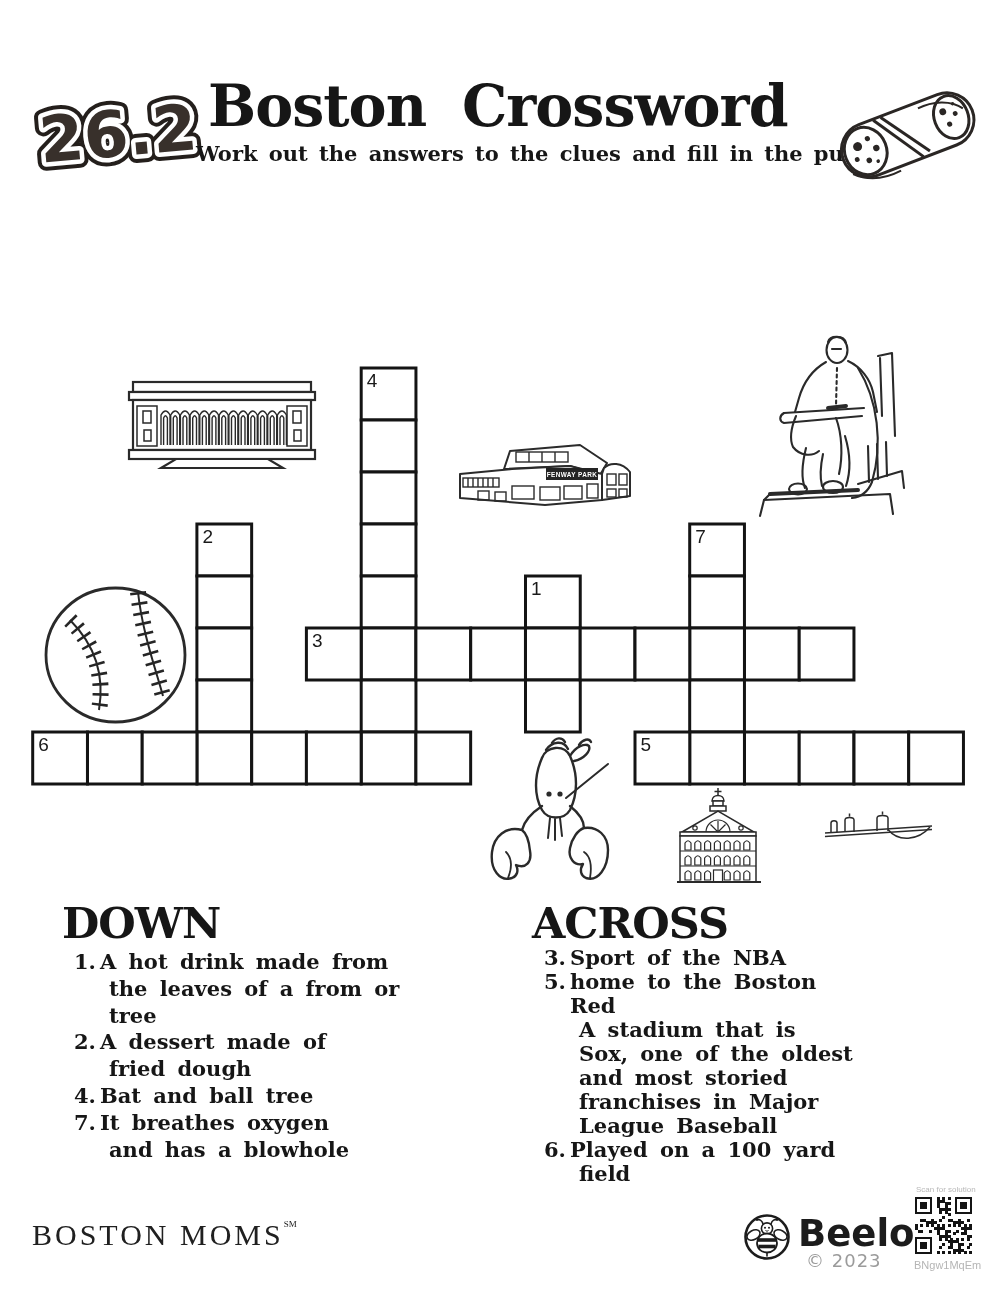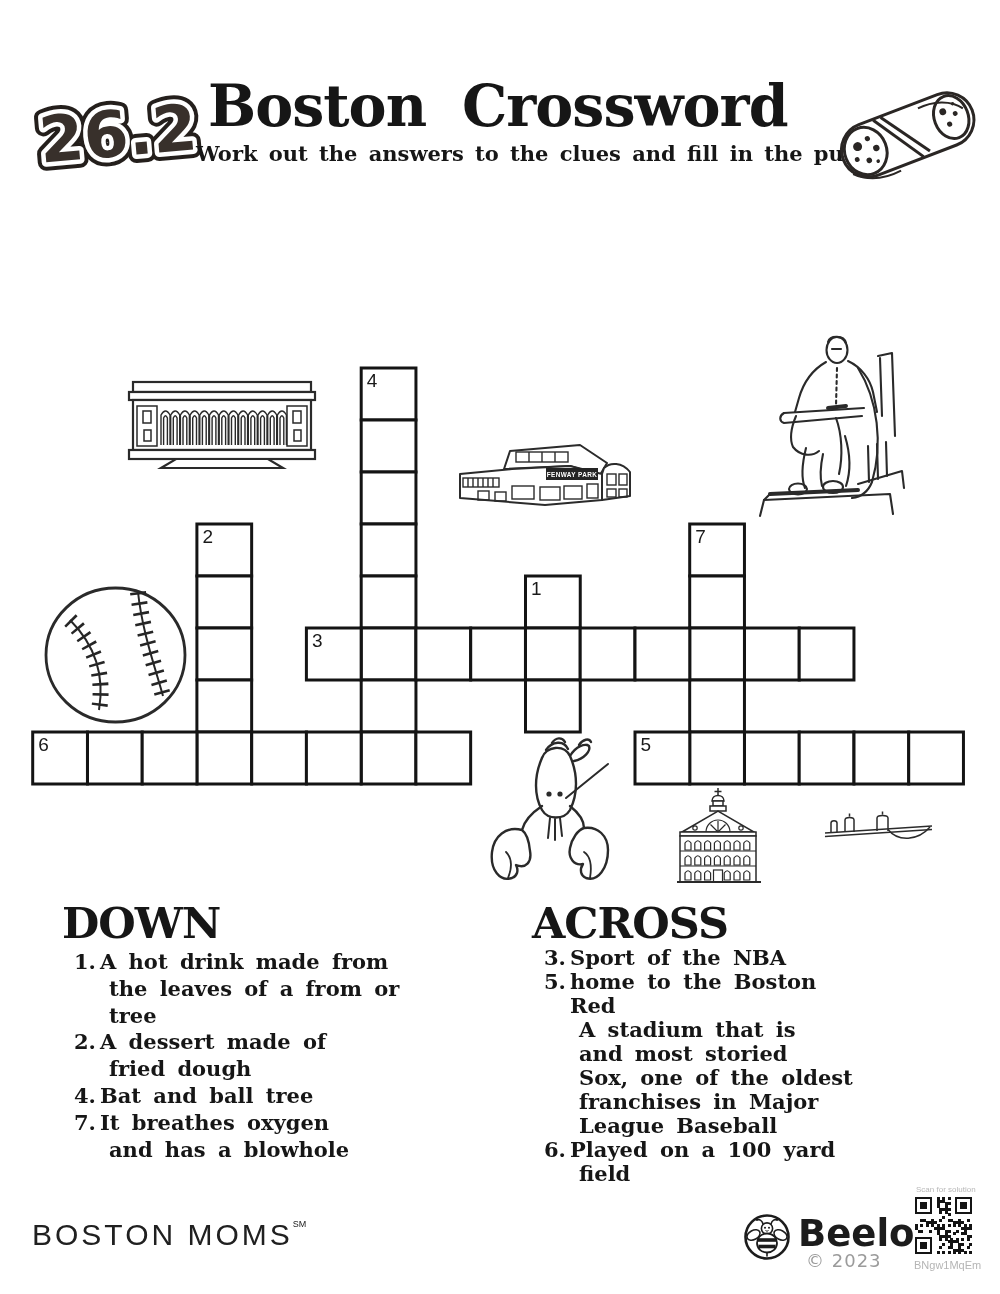--- a/index.html
+++ b/index.html
@@ -22,21 +22,21 @@
   ul.clues li{position:relative;padding-left:26px;margin:0;}
   .cnum{position:absolute;left:0;top:0;}
   .cline{display:block;}
   .cline ~ .cline{padding-left:9px;}
   #down-list{left:74px;top:949px;width:330px;font-size:21px;line-height:26.8px;word-spacing:5px;}
   #across-list{left:544px;top:946px;width:330px;font-size:21px;line-height:24px;word-spacing:5px;}
   #down-head{left:62px;top:902px;}
   #across-head{left:532px;top:902px;}
 
   
-  .brand{left:32px;top:1218px;font-family:Liberation Sans, sans-serif;font-size:30px;letter-spacing:3px;color:#202020;font-weight:400;white-space:nowrap;}
+  .brand{left:32px;top:1218px;font-family:Liberation Serif, serif;font-size:30px;letter-spacing:3px;color:#202020;font-weight:400;white-space:nowrap;}
   .brand sup{font-size:9px;letter-spacing:0;vertical-align:18px;}
   .beeloo{left:798px;top:1212px;font-family:"DejaVu Sans",sans-serif;font-weight:bold;font-size:37px;color:#1c1c1c;letter-spacing:0;}
   .copyright{left:806px;top:1250px;font-family:"DejaVu Sans",sans-serif;font-size:18px;color:#9b9b9b;letter-spacing:1px;}
   .qr-caption{left:916px;top:1185px;font-family:"Liberation Sans",sans-serif;font-size:8px;color:#b8b8b8;}
   .qr-code-text{left:914px;top:1259px;font-family:"Liberation Sans",sans-serif;font-size:11px;color:#b5b5b5;}
   #qr{left:915px;top:1197px;width:57px;height:57px;background:#fff;}
   #qr i{position:absolute;background:#141414;}
   .finder{position:absolute;width:13px;height:13px;border:2.7px solid #141414;background:#fff;}
   .finder::after{content:"";position:absolute;left:3.2px;top:3.2px;width:7px;height:7px;background:#141414;}
   .f-tl{left:0;top:0;} .f-tr{right:0;top:0;} .f-bl{left:0;bottom:0;}
@@ -340,22 +340,22 @@
   <div class="abs clue-head" id="across-head">ACROSS</div>
   <ul class="abs clues" id="across-list">
       <li>
         <span class="cnum">3.</span>
         <span class="cline">Sport of the NBA</span>
       </li>
       <li>
         <span class="cnum">5.</span>
         <span class="cline">home to the Boston Red</span>
         <span class="cline">A stadium that is</span>
+        <span class="cline">Sox, one of the oldest</span>
         <span class="cline">and most storied</span>
-        <span class="cline">Sox, one of the oldest</span>
         <span class="cline">franchises in Major</span>
         <span class="cline">League Baseball</span>
       </li>
       <li>
         <span class="cnum">6.</span>
         <span class="cline">Played on a 100 yard</span>
         <span class="cline">field</span>
       </li>
     </ul>
 

